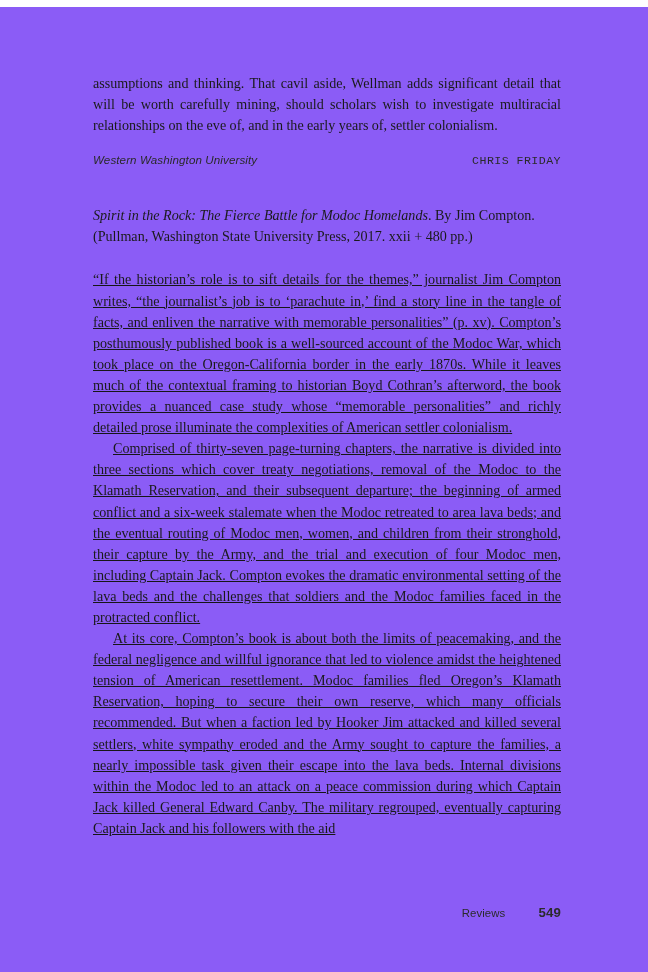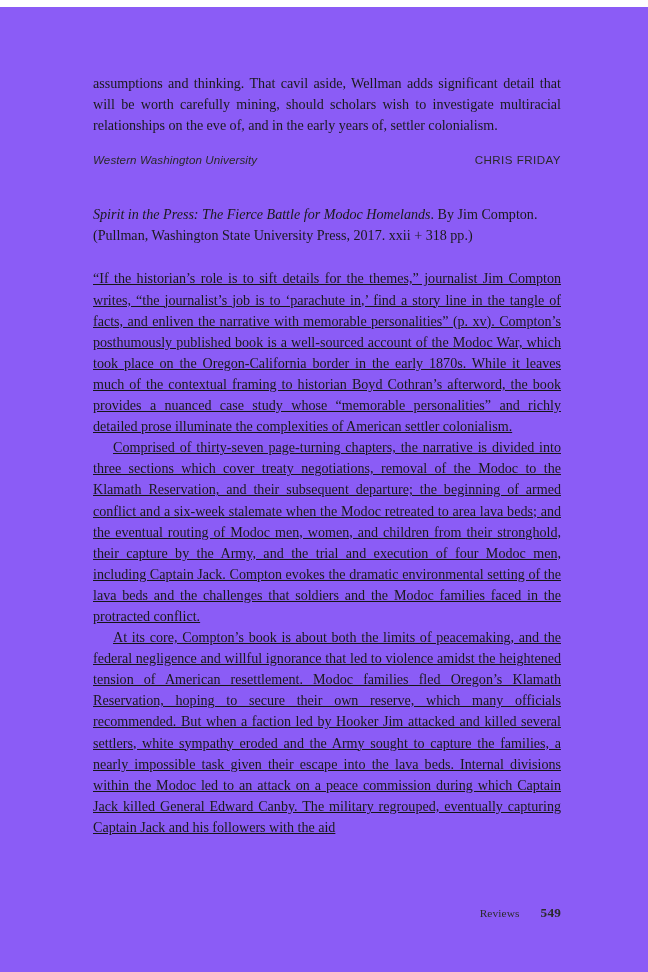--- a/index.html
+++ b/index.html
@@ -62,20 +62,21 @@
   }
 
   .credit-affiliation {
     font-style: italic;
     letter-spacing: 0.1px;
   }
 
   .credit-reviewer {
     font-style: normal;
     letter-spacing: 0.45px;
+    font-family: Liberation Mono, monospace;
   }
 
   
   .citation {
     margin-top: 38px;
     font-family: "Liberation Serif", "DejaVu Serif", serif;
     font-size: 14.1px;
     line-height: 21.1px;
     text-align: left;
     color: #1a1a1a;
@@ -97,22 +98,23 @@
 
   
   .footer {
     position: absolute;
     left: 93px;
     top: 898px;
     width: 468px;
     display: flex;
     justify-content: flex-end;
     align-items: baseline;
-    font-family: Liberation Serif, serif;
+    font-family: Liberation Sans, sans-serif;
     color: #2b2b2b;
+    gap: 12px;
   }
 
   .footer-label {
     font-size: 11.4px;
     letter-spacing: 0.1px;
   }
 
   .footer-pagenum {
     font-size: 13.2px;
     font-weight: bold;
@@ -128,21 +130,21 @@
   <div class="content">
 
     <p class="para tail-para">assumptions and thinking. That cavil aside, Wellman adds significant detail that will be worth carefully mining, should scholars wish to investigate multiracial relationships on the eve of, and in the early years of, settler colonialism.</p>
 
     <div class="credit-line">
       <span class="credit-affiliation">Western Washington University</span>
       <span class="credit-reviewer">CHRIS FRIDAY</span>
     </div>
 
     <p class="citation">
-      <span class="book-title">Spirit in the Press: The Fierce Battle for Modoc Homelands</span><span class="pub-info">. By Jim Compton. (Pullman, Washington State University Press, 2017. xxii + 318 pp.)</span>
+      <span class="book-title">Spirit in the Rock: The Fierce Battle for Modoc Homelands</span><span class="pub-info">. By Jim Compton. (Pullman, Washington State University Press, 2017. xxii + 480 pp.)</span>
     </p>
 
     <div class="body-block">
       <p class="para">“If the historian’s role is to sift details for the themes,” journalist Jim Compton writes, “the journalist’s job is to ‘parachute in,’ find a story line in the tangle of facts, and enliven the narrative with memorable personalities” (p. xv). Compton’s posthumously published book is a well-sourced account of the Modoc War, which took place on the Oregon-California border in the early 1870s. While it leaves much of the contextual framing to historian Boyd Cothran’s afterword, the book provides a nuanced case study whose “memorable personalities” and richly detailed prose illuminate the complexities of American settler colonialism.</p>
       <p class="para indented">Comprised of thirty-seven page-turning chapters, the narrative is divided into three sections which cover treaty negotiations, removal of the Modoc to the Klamath Reservation, and their subsequent departure; the beginning of armed conflict and a six-week stalemate when the Modoc retreated to area lava beds; and the eventual routing of Modoc men, women, and children from their stronghold, their capture by the Army, and the trial and execution of four Modoc men, including Captain Jack. Compton evokes the dramatic environmental setting of the lava beds and the challenges that soldiers and the Modoc families faced in the protracted conflict.</p>
       <p class="para indented">At its core, Compton’s book is about both the limits of peacemaking, and the federal negligence and willful ignorance that led to violence amidst the heightened tension of American resettlement. Modoc families fled Oregon’s Klamath Reservation, hoping to secure their own reserve, which many officials recommended. But when a faction led by Hooker Jim attacked and killed several settlers, white sympathy eroded and the Army sought to capture the families, a nearly impossible task given their escape into the lava beds. Internal divisions within the Modoc led to an attack on a peace commission during which Captain Jack killed General Edward Canby. The military regrouped, eventually capturing Captain Jack and his followers with the aid</p>
     </div>
 
   </div>
 

